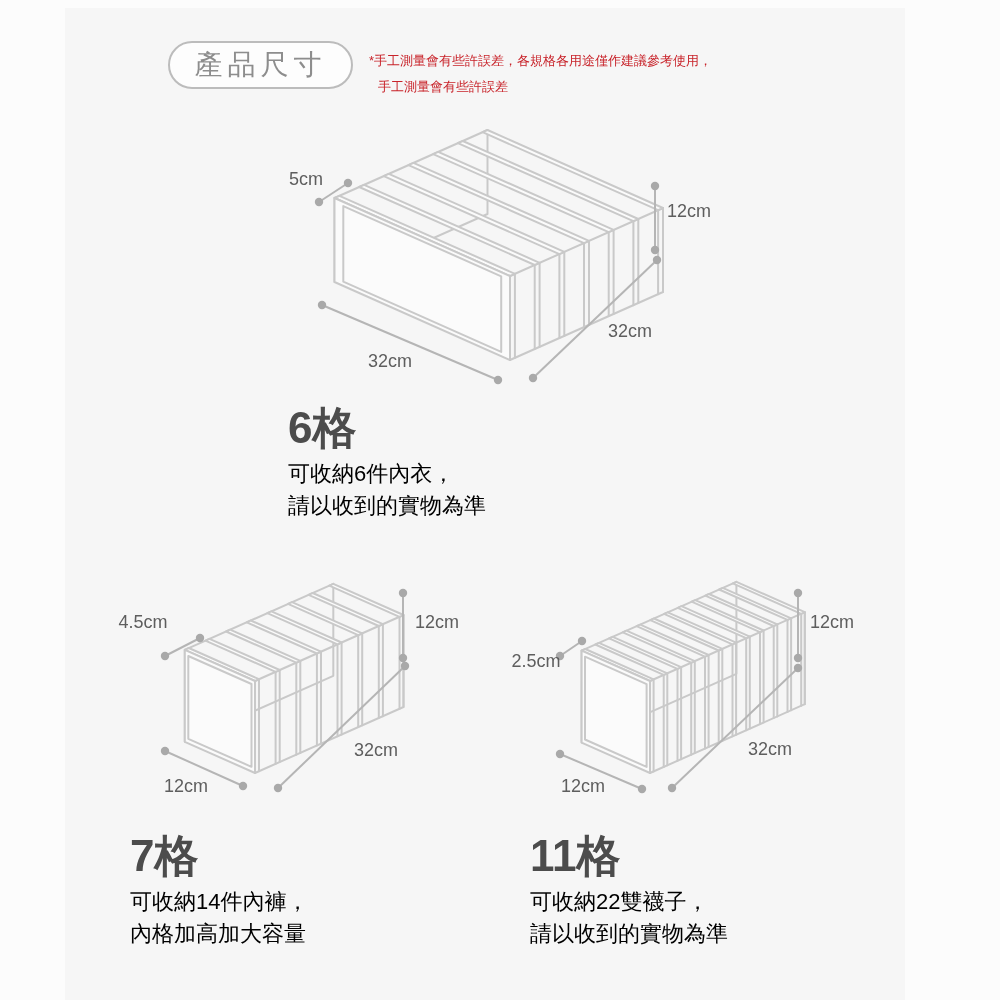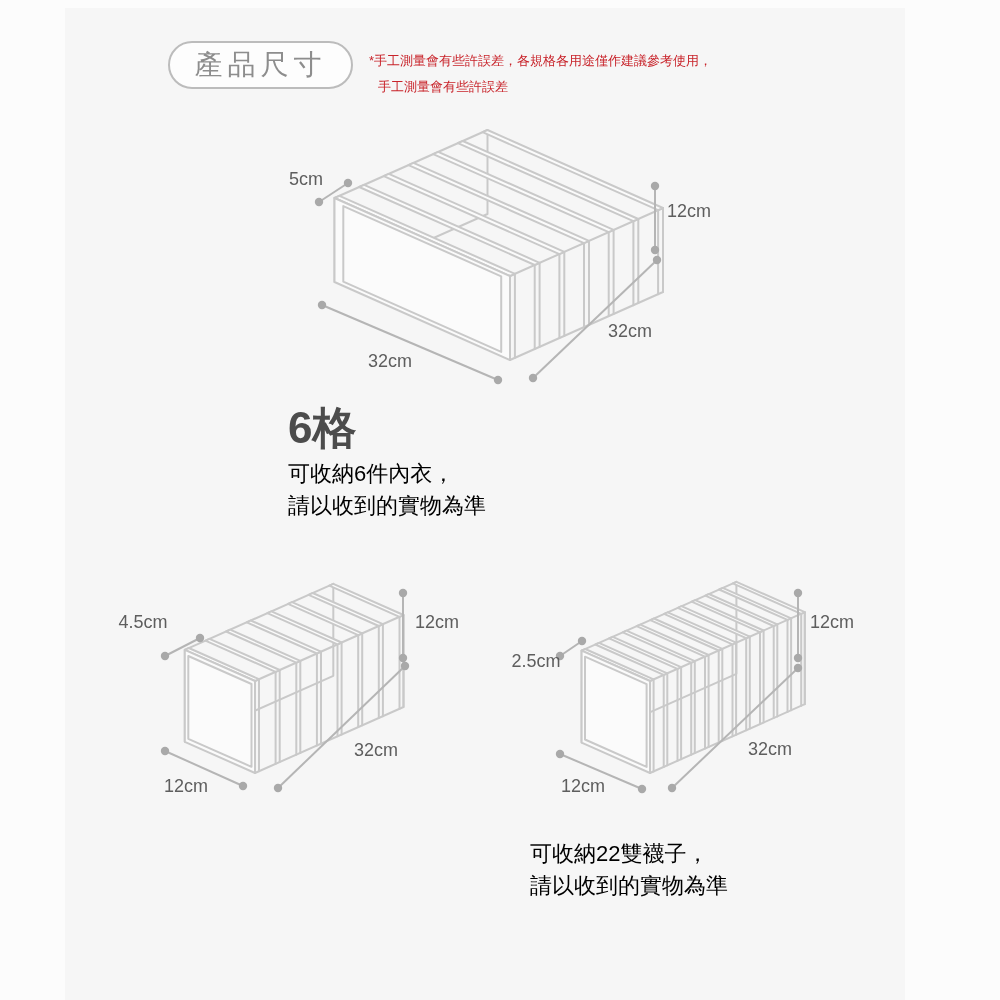--- a/index.html
+++ b/index.html
@@ -198,20 +198,28 @@
   <div class="dimlabel" style="left:583px;top:778px">12cm</div>
 
   <div class="section" style="left:288px;top:396px;width:400px">
     <div class="title">6格</div>
     <div class="desc">
       <div>可收納6件內衣，</div>
       <div>請以收到的實物為準</div>
     </div>
   </div>
 
+  <div class="section" style="left:130px;top:824px;width:340px">
+    <div class="title">7格</div>
+    <div class="desc">
+      <div>可收納14件內褲，</div>
+      <div>內格加高加大容量</div>
+    </div>
+  </div>
 
   <div class="section" style="left:530px;top:824px;width:340px">
+    <div class="title">11格</div>
     <div class="desc">
       <div>可收納22雙襪子，</div>
       <div>請以收到的實物為準</div>
     </div>
   </div>
 </div>
 
 </body></html>

